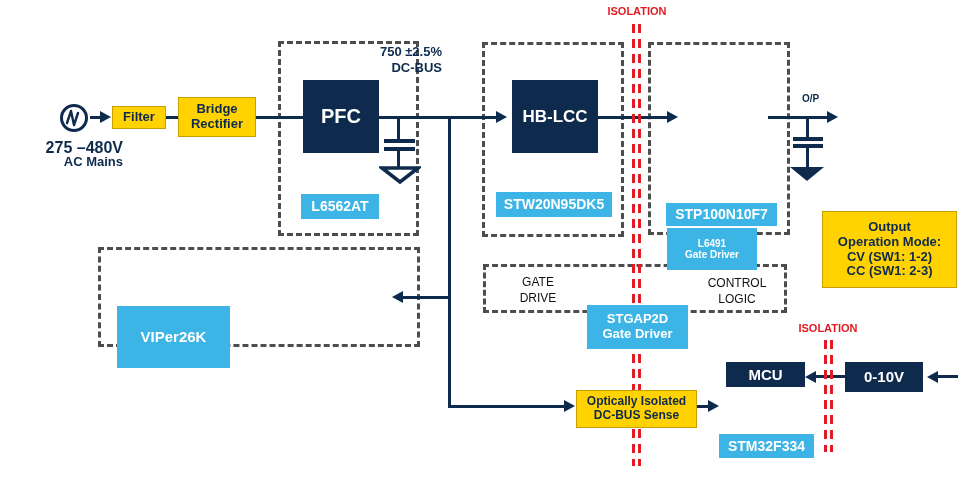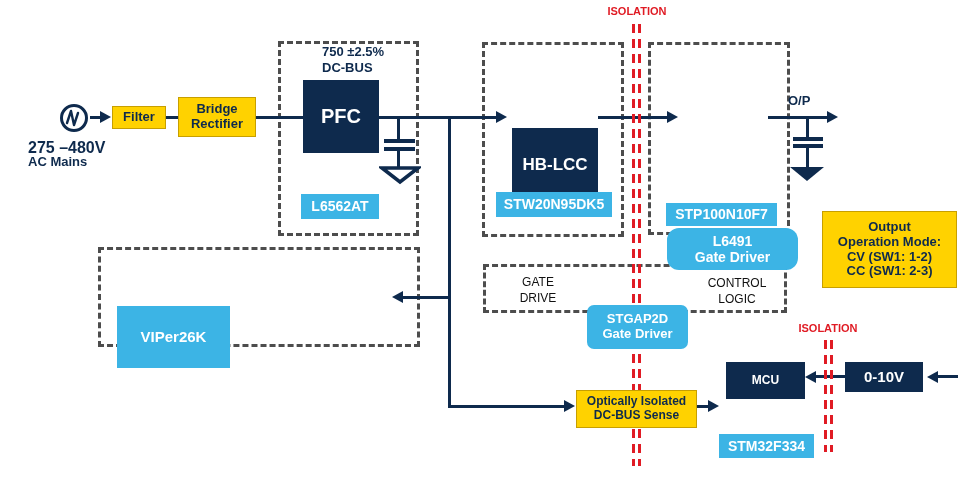--- a/index.html
+++ b/index.html
@@ -19,21 +19,21 @@
   .box-blue{background:var(--blue);color:#fff;margin-top:38px;}
   .box-yellow{background:var(--yellow);color:var(--navy);border:1px solid #c79f00;}
   .dashed{position:absolute;border:3px dashed var(--gray);box-sizing:border-box;background:transparent;z-index:1;}
   .wire{position:absolute;background:var(--navy);z-index:2;}
   .arr{position:absolute;width:0;height:0;z-index:2;}
   .arr-r{border-top:6px solid transparent;border-bottom:6px solid transparent;border-left:11px solid var(--navy);}
   .arr-l{border-top:6px solid transparent;border-bottom:6px solid transparent;border-right:11px solid var(--navy);}
   .iso{position:absolute;width:3px;z-index:3;
        background:repeating-linear-gradient(to bottom,var(--red) 0 9px,transparent 9px 15px);}
   .iso-label{position:absolute;color:var(--red);font-weight:bold;font-size:11px;text-align:center;z-index:4;}
-  .lbl-navy{position:absolute;color:var(--navy);font-weight:bold;text-align:left;line-height:1.25;z-index:4;}
+  .lbl-navy{position:absolute;color:var(--navy);font-weight:bold;text-align:right;line-height:1.25;z-index:4;}
   .lbl-black{position:absolute;color:#111;font-weight:normal;text-align:center;line-height:1.3;z-index:4;}
   .gnd-filled{position:absolute;width:0;height:0;z-index:2;
        border-left:17px solid transparent;border-right:17px solid transparent;border-top:14px solid var(--navy);}
 </style>
 </head>
 <body>
 
 <div id="canvas">
 
   <div class="dashed" style="left:278px;top:41px;width:141px;height:195px;"></div>
@@ -108,45 +108,45 @@
   <div class="box box-yellow" style="left:112px;top:106px;width:54px;height:23px;font-size:13px;">Filter</div>
   <div class="box box-yellow" style="left:178px;top:97px;width:78px;height:40px;font-size:13px;padding:0 6px;">Bridge Rectifier</div>
 
   <div class="lbl-navy" style="left:322px;top:44px;width:120px;font-size:13px;">
     <div>750 ±2.5%</div>
     <div>DC-BUS</div>
   </div>
   <div class="box box-navy" style="left:303px;top:80px;width:76px;height:73px;font-size:20px;">PFC</div>
   <div class="box box-blue" style="left:301px;top:156px;width:78px;height:25px;font-size:14px;">L6562AT</div>
 
-  <div class="box box-navy" style="left:512px;top:80px;width:86px;height:73px;font-size:17px;margin-top:48px;">HB-LCC</div>
+  <div class="box box-navy" style="left:512px;top:80px;width:86px;height:73px;font-size:17px;">HB-LCC</div>
   <div class="box box-blue" style="left:496px;top:154px;width:116px;height:25px;font-size:14px;">STW20N95DK5</div>
 
   <div class="box box-blue" style="left:666px;top:165px;width:111px;height:23px;font-size:14px;">STP100N10F7</div>
-  <div class="box box-blue" style="left:667px;top:190px;width:131px;height:42px;font-size:14px;border-radius:12px;">
+  <div class="box box-blue" style="left:667px;top:190px;width:90px;height:42px;font-size:10px;">
     <div>L6491</div>
     <div>Gate Driver</div>
   </div>
 
-  <div class="lbl-navy" style="left:788px;top:93px;width:45px;font-size:13px;text-align:left;">O/P</div>
+  <div class="lbl-navy" style="left:788px;top:93px;width:45px;font-size:10px;text-align:center;">O/P</div>
   <div class="box box-yellow" style="left:822px;top:211px;width:135px;height:77px;font-size:13px;">
     <div>Output</div>
     <div>Operation Mode:</div>
     <div>CV (SW1: 1-2)</div>
     <div>CC (SW1: 2-3)</div>
   </div>
 
   <div class="box box-blue" style="left:117px;top:268px;width:113px;height:62px;font-size:15px;">VIPer26K</div>
 
   <div class="lbl-black" style="left:510px;top:275px;width:56px;font-size:12px;">GATE DRIVE</div>
-  <div class="box box-blue" style="left:587px;top:267px;width:101px;height:44px;font-size:13px;border-radius:7px;">
+  <div class="box box-blue" style="left:587px;top:267px;width:101px;height:44px;font-size:13px;">
     <div>STGAP2D</div>
     <div>Gate Driver</div>
   </div>
   <div class="lbl-black" style="left:702px;top:276px;width:70px;font-size:12px;">CONTROL LOGIC</div>
 
   <div class="box box-yellow" style="left:576px;top:390px;width:121px;height:38px;font-size:12px;padding:0 4px;">Optically Isolated DC-BUS Sense</div>
 
-  <div class="box box-navy" style="left:726px;top:362px;width:79px;height:37px;font-size:12px;">MCU</div>
+  <div class="box box-navy" style="left:726px;top:362px;width:79px;height:25px;font-size:15px;">MCU</div>
   <div class="box box-blue" style="left:719px;top:396px;width:95px;height:24px;font-size:14px;">STM32F334</div>
   <div class="box box-navy" style="left:845px;top:362px;width:78px;height:30px;font-size:15px;">0-10V</div>
 
 </div>
 
 </body></html>

